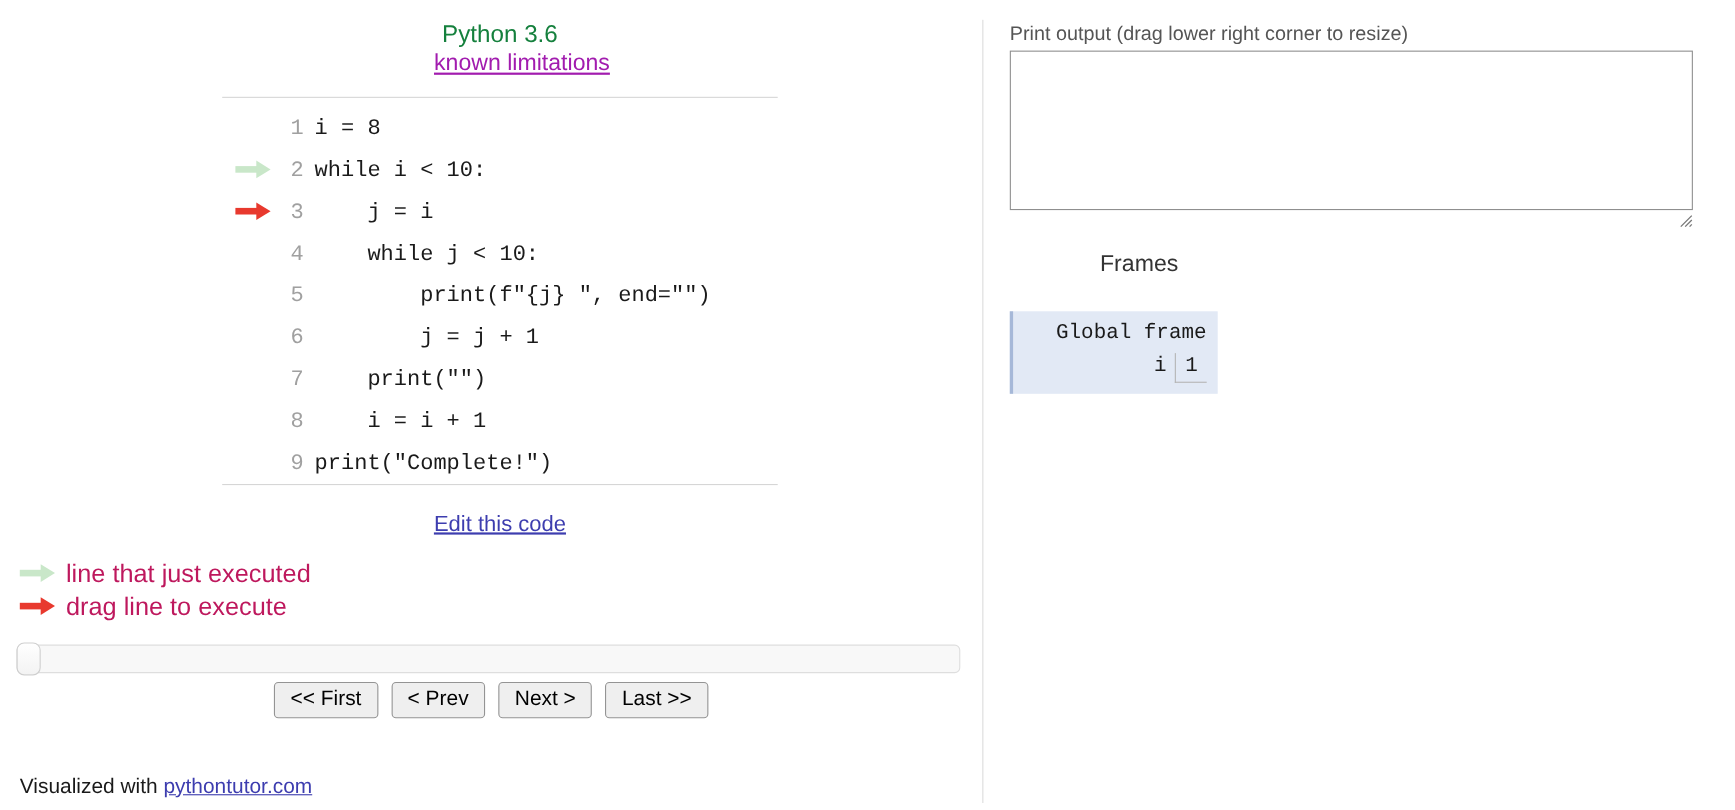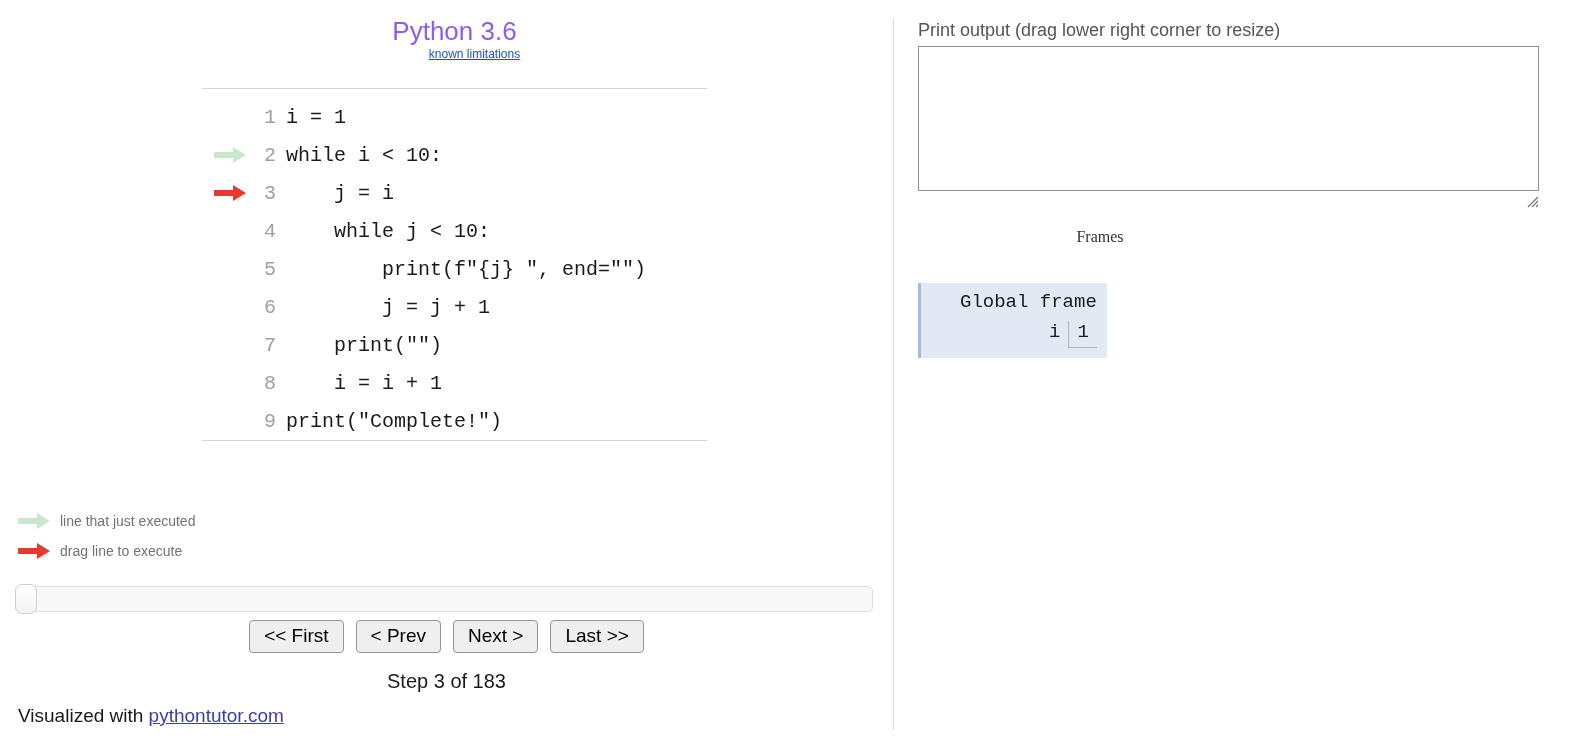--- a/index.html
+++ b/index.html
@@ -36,29 +36,29 @@
   }
 
   #lang-header {
     position: absolute;
     left: 202px;
     top: 18px;
     width: 505px;
     text-align: center;
   }
   #lang-title {
-    font-size: 26px;
-    color: #8b5cf6;
+    font-size: 22px;
+    color: #15803d;
     line-height: 26px;
   }
   #known-limitations {
     display: inline-block;
     margin-top: 2px;
-    font-size: 12px;
-    color: #1d4ed8;
+    font-size: 21px;
+    color: #a21caf;
     text-decoration: underline;
     cursor: pointer;
     margin-left: 40px;
   }
 
   #code-rule-top {
     position: absolute;
     left: 202px;
     top: 88px;
     width: 505px;
@@ -156,22 +156,22 @@
     left: 18px;
     top: 506px;
   }
   .legend-row {
     display: flex;
     align-items: center;
     height: 30px;
   }
   .legend-label {
     margin-left: 10px;
-    font-size: 14px;
-    color: #737373;
+    font-size: 23px;
+    color: #be185d;
   }
 
   #slider-wrap {
     position: absolute;
     left: 15px;
     top: 586px;
     width: 858px;
     height: 26px;
   }
   #slider-track {
@@ -283,24 +283,23 @@
     left: 0;
     top: 228px;
     width: 683px;
     height: 30px;
   }
   #frames-header {
     position: absolute;
     left: 106px;
     top: 0;
     width: 200px;
-    text-align: center;
-    font-size: 16px;
+    text-align: left;
+    font-size: 21px;
     color: #333333;
-    font-family: Liberation Serif, serif;
   }
   #objects-header {
     position: absolute;
     left: 303px;
     top: 0;
     width: 200px;
     text-align: center;
     font-size: 21px;
     color: #333333;
   }
@@ -362,21 +361,21 @@
   </div>
 
   <div id="code-rule-top"></div>
 
   <table id="code-table">
     <tbody>
 
       <tr>
         <td class="arrow-cell"></td>
         <td class="lineno-cell">1</td>
-        <td class="codeline-cell">i = 1</td>
+        <td class="codeline-cell">i = 8</td>
       </tr>
 
       <tr>
         <td class="arrow-cell">
           <span class="arrow green">
             <span class="shaft"></span><span class="head"></span>
           </span>
         </td>
         <td class="lineno-cell">2</td>
         <td class="codeline-cell">while i &lt; 10:</td>
@@ -426,20 +425,21 @@
         <td class="arrow-cell"></td>
         <td class="lineno-cell">9</td>
         <td class="codeline-cell">print("Complete!")</td>
       </tr>
 
     </tbody>
   </table>
 
   <div id="code-rule-bottom"></div>
 
+  <a id="edit-code-link">Edit this code</a>
 
   <div id="legend">
     <div class="legend-row">
       <span class="arrow green">
         <span class="shaft"></span>
           <span class="head"></span>
       </span>
       <span class="legend-label">line that just executed</span>
     </div>
     <div class="legend-row">
@@ -456,21 +456,20 @@
     <div id="slider-handle"></div>
   </div>
 
   <div id="nav-buttons">
     <button class="nav-btn">&lt;&lt; First</button>
     <button class="nav-btn">&lt; Prev</button>
     <button class="nav-btn">Next &gt;</button>
     <button class="nav-btn">Last &gt;&gt;</button>
   </div>
 
-  <div id="step-counter">Step 3 of 183</div>
 
   <div id="footer">
     <span>Visualized with </span><a id="footer-link">pythontutor.com</a>
   </div>
 
 </div>
 
 <div id="pane-divider"></div>
 
 <div id="right-pane">

